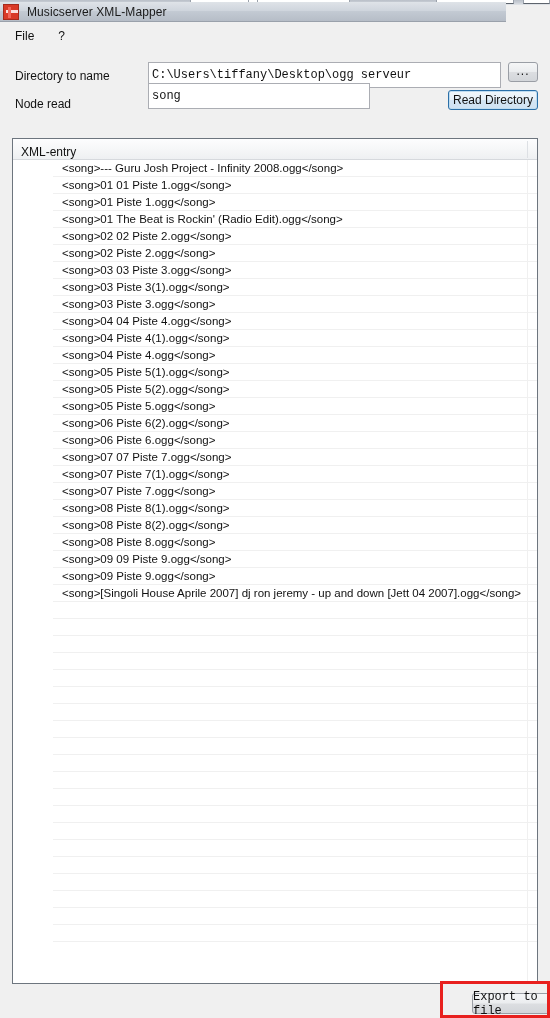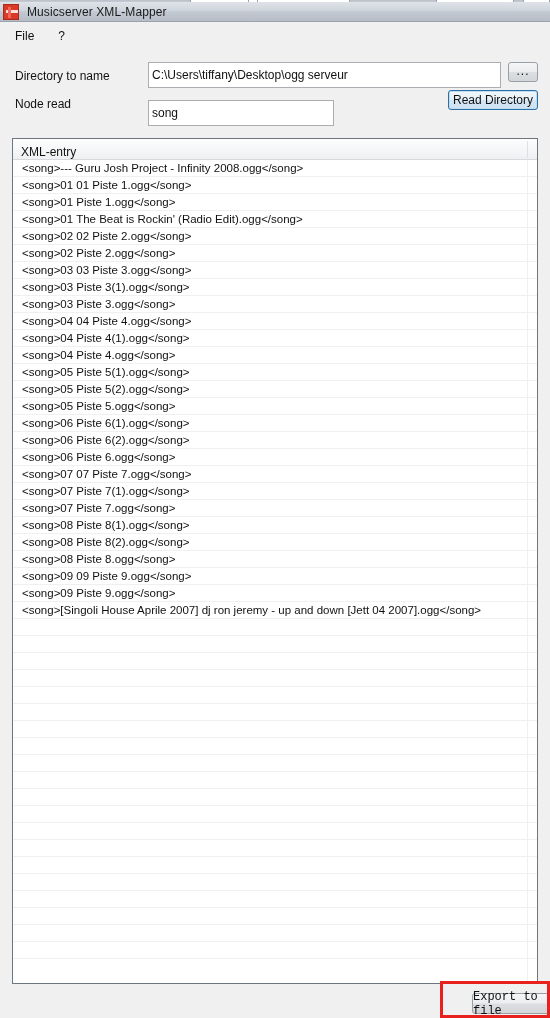--- a/index.html
+++ b/index.html
@@ -34,21 +34,21 @@
     background: #ffffff;
     border-left: 1px solid #9aa1ab;
     border-right: 1px solid #9aa1ab;
     border-bottom: 1px solid #5d646d;
   }
 
   
   #title-bar {
     position: absolute;
     top: 2px; left: 0;
-    width: 550px;
+    width: 506px;
     height: 20px;
     background: linear-gradient(to bottom, #dfe3e8 0%, #cfd5dd 45%, #c3cad3 50%, #b6bdc7 100%);
     border-bottom: 1px solid #9aa1ab;
     display: flex;
     align-items: center;
     padding-left: 3px;
   }
   .app-icon {
     width: 16px; height: 16px;
     position: relative;
@@ -104,33 +104,33 @@
     color: #111111;
     left: 15px;
   }
   #label-directory { top: 69px; }
   #label-node      { top: 97px; }
 
   .text-input {
     position: absolute;
     background: #ffffff;
     border: 1px solid #abadb3;
-    font-family: Liberation Sans, sans-serif;
+    font-family: Liberation Mono, monospace;
     font-size: 12px;
     color: #111111;
     padding: 12px 3px;
     outline: none;
   }
   #input-directory {
     left: 148px; top: 62px;
     width: 353px; height: 19px;
   }
   #input-node {
-    left: 148px; top: 100px;
-    width: 186px; height: 19px;
+    left: 148px; top: 83px;
+    width: 222px; height: 19px;
   }
 
   .btn {
     position: absolute;
     background: linear-gradient(to bottom, #f5f6f7 0%, #ebedef 48%, #dcdee1 52%, #d3d6da 100%);
     border: 1px solid #9a9ea5;
     border-radius: 3px;
     font-family: "Liberation Sans", sans-serif;
     font-size: 12px;
     color: #111111;
@@ -182,20 +182,21 @@
     top: 2px;
     width: 1px; height: 17px;
     background: #dde0e4;
   }
   #hdr-div-1 { left: 514px; }
 
   #list-body {
     position: relative;
     height: 823px;
     background: #ffffff;
+    padding-left: 40px;
   }
   .row {
     height: 17px;
     border-bottom: 1px solid #f0f0f0;
     display: flex;
     align-items: center;
     padding-left: 9px;
     font-size: 11.5px;
     color: #111111;
     white-space: nowrap;
@@ -268,21 +269,20 @@
         <div class="row">&lt;song&gt;02 Piste 2.ogg&lt;/song&gt;</div>
         <div class="row">&lt;song&gt;03 03 Piste 3.ogg&lt;/song&gt;</div>
         <div class="row">&lt;song&gt;03 Piste 3(1).ogg&lt;/song&gt;</div>
         <div class="row">&lt;song&gt;03 Piste 3.ogg&lt;/song&gt;</div>
         <div class="row">&lt;song&gt;04 04 Piste 4.ogg&lt;/song&gt;</div>
         <div class="row">&lt;song&gt;04 Piste 4(1).ogg&lt;/song&gt;</div>
         <div class="row">&lt;song&gt;04 Piste 4.ogg&lt;/song&gt;</div>
         <div class="row">&lt;song&gt;05 Piste 5(1).ogg&lt;/song&gt;</div>
         <div class="row">&lt;song&gt;05 Piste 5(2).ogg&lt;/song&gt;</div>
         <div class="row">&lt;song&gt;05 Piste 5.ogg&lt;/song&gt;</div>
-        <div class="row">&lt;song&gt;06 Piste 6(1).ogg&lt;/song&gt;</div>
         <div class="row">&lt;song&gt;06 Piste 6(2).ogg&lt;/song&gt;</div>
         <div class="row">&lt;song&gt;06 Piste 6.ogg&lt;/song&gt;</div>
         <div class="row">&lt;song&gt;07 07 Piste 7.ogg&lt;/song&gt;</div>
         <div class="row">&lt;song&gt;07 Piste 7(1).ogg&lt;/song&gt;</div>
         <div class="row">&lt;song&gt;07 Piste 7.ogg&lt;/song&gt;</div>
         <div class="row">&lt;song&gt;08 Piste 8(1).ogg&lt;/song&gt;</div>
         <div class="row">&lt;song&gt;08 Piste 8(2).ogg&lt;/song&gt;</div>
         <div class="row">&lt;song&gt;08 Piste 8.ogg&lt;/song&gt;</div>
         <div class="row">&lt;song&gt;09 09 Piste 9.ogg&lt;/song&gt;</div>
         <div class="row">&lt;song&gt;09 Piste 9.ogg&lt;/song&gt;</div>

